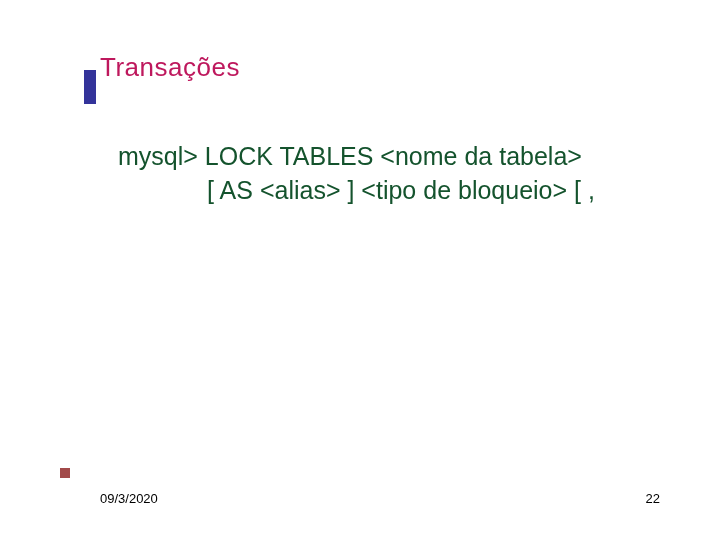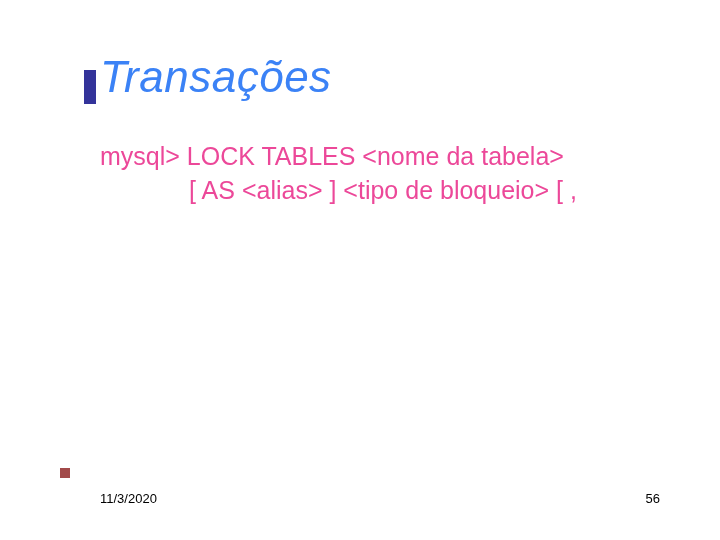--- a/index.html
+++ b/index.html
@@ -26,33 +26,32 @@
   }
   .title-bar {
     position: absolute;
     left: -16px;
     top: 18px;
     width: 12px;
     height: 34px;
     background: #33339a;
   }
   .title-text {
-    font-size: 44px;
-    color: #3b82f6;
+    font-size: 26px;
+    color: #be185d;
     letter-spacing: 0.5px;
-    font-style: italic;
   }
   .body-block {
     position: absolute;
     top: 140px;
-    left: 100px;
+    left: 118px;
     width: 540px;
     font-size: 25px;
     line-height: 1.35;
-    color: #ec4899;
+    color: #14532d;
   }
   .body-block .bullet-line {
     display: block;
   }
   .body-block .indent {
     display: block;
     padding-left: 26px;
     text-align: center;
   }
   .footer-date {
@@ -88,16 +87,16 @@
     <span class="title-text">Transações</span>
   </div>
 
   <div class="body-block">
     <span class="bullet-line">mysql&gt; LOCK TABLES &lt;nome da tabela&gt;</span>
     <span class="indent">[ AS &lt;alias&gt; ] &lt;tipo de bloqueio&gt; [ ,</span>
   </div>
 
   <div class="dot-accent"></div>
 
-  <div class="footer-date">11/3/2020</div>
-  <div class="footer-page">56</div>
+  <div class="footer-date">09/3/2020</div>
+  <div class="footer-page">22</div>
 
 </div>
 
 </body></html>

